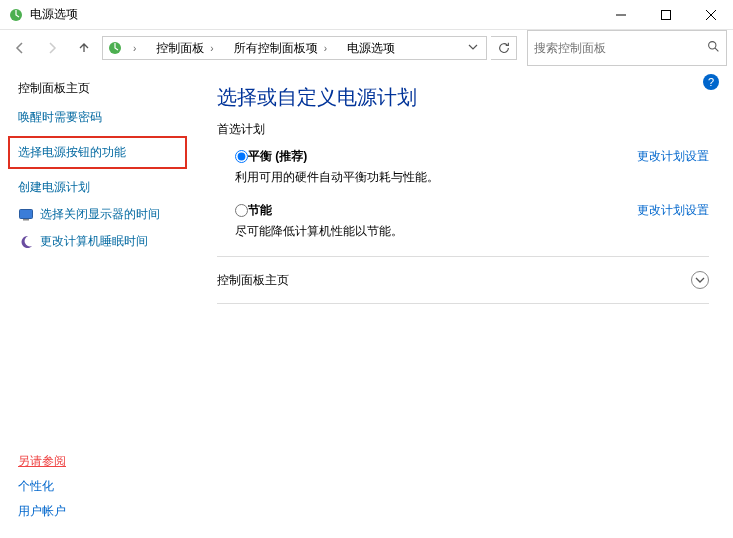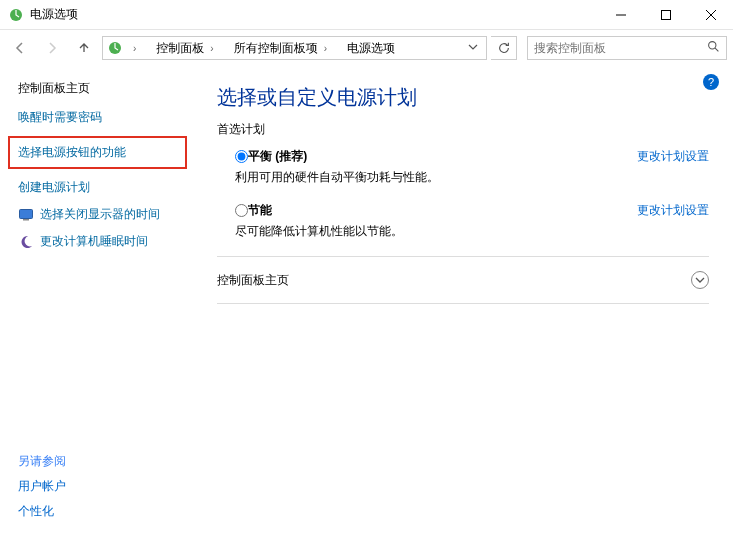--- a/index.html
+++ b/index.html
@@ -63,21 +63,21 @@
   }
   .breadcrumb .sep { color: #666; padding: 0 4px; font-size:10px; }
   .breadcrumb .crumb { white-space: nowrap; margin-left: 14px; }
   .breadcrumb .dd-btn { margin-left:auto; color:#555; padding:0 4px;}
   .refresh-btn {
     width: 26px; height: 24px;
     border: 1px solid #ccc; border-left: none;
     display: flex; align-items: center; justify-content: center;
   }
   .search {
-    width: 200px; height: 24px;
+    width: 200px; height: 36px;
     border: 1px solid #ccc;
     display: flex; align-items: center;
     padding: 0 6px;
     color: #777;
     margin-left: 6px;
   }
   .search input {
     border: none; outline: none; flex: 1; font-size: 12px;
     font-family: inherit; color: #000; background: transparent;
   }
@@ -110,22 +110,23 @@
   .sidebar .link .s-icon{width:16px;height:16px;display:inline-flex;align-items:center;justify-content:center;flex:none;}
   .sidebar .link.highlighted {
     border: 2px solid #e03020;
     padding: 6px 8px;
     margin-left: -10px;
     margin-right: -4px;
     margin-bottom: 10px;
   }
   .sidebar .see-also {
     margin-top: auto;
-    color: #3b82f6;
+    color: #ef4444;
     margin-bottom: 8px;
+    text-decoration: underline;
   }
   .sidebar .sa-link {
     color: #0066cc;
     margin-bottom: 8px;
   }
   .main {
     flex: 1;
     padding: 18px 24px 10px 22px;
     position: relative;
   }
@@ -294,22 +295,22 @@
     <div class="link">
       <span class="s-icon">
         <svg width="16" height="16" viewBox="0 0 16 16">
             <path d="M10 2a6 6 0 1 0 4 10 5 5 0 0 1-4-10z" fill="#6a4da0"></path>
           </svg>
       </span>
       <span>更改计算机睡眠时间</span>
     </div>
 
     <div class="see-also">另请参阅</div>
+    <div class="sa-link">个性化</div>
     <div class="sa-link">用户帐户</div>
-    <div class="sa-link">个性化</div>
   </div>
 
   <div class="main">
     <div class="help-icon">?</div>
 
     <h1>选择或自定义电源计划</h1>
 
 
     <div class="section-title">首选计划</div>
 

